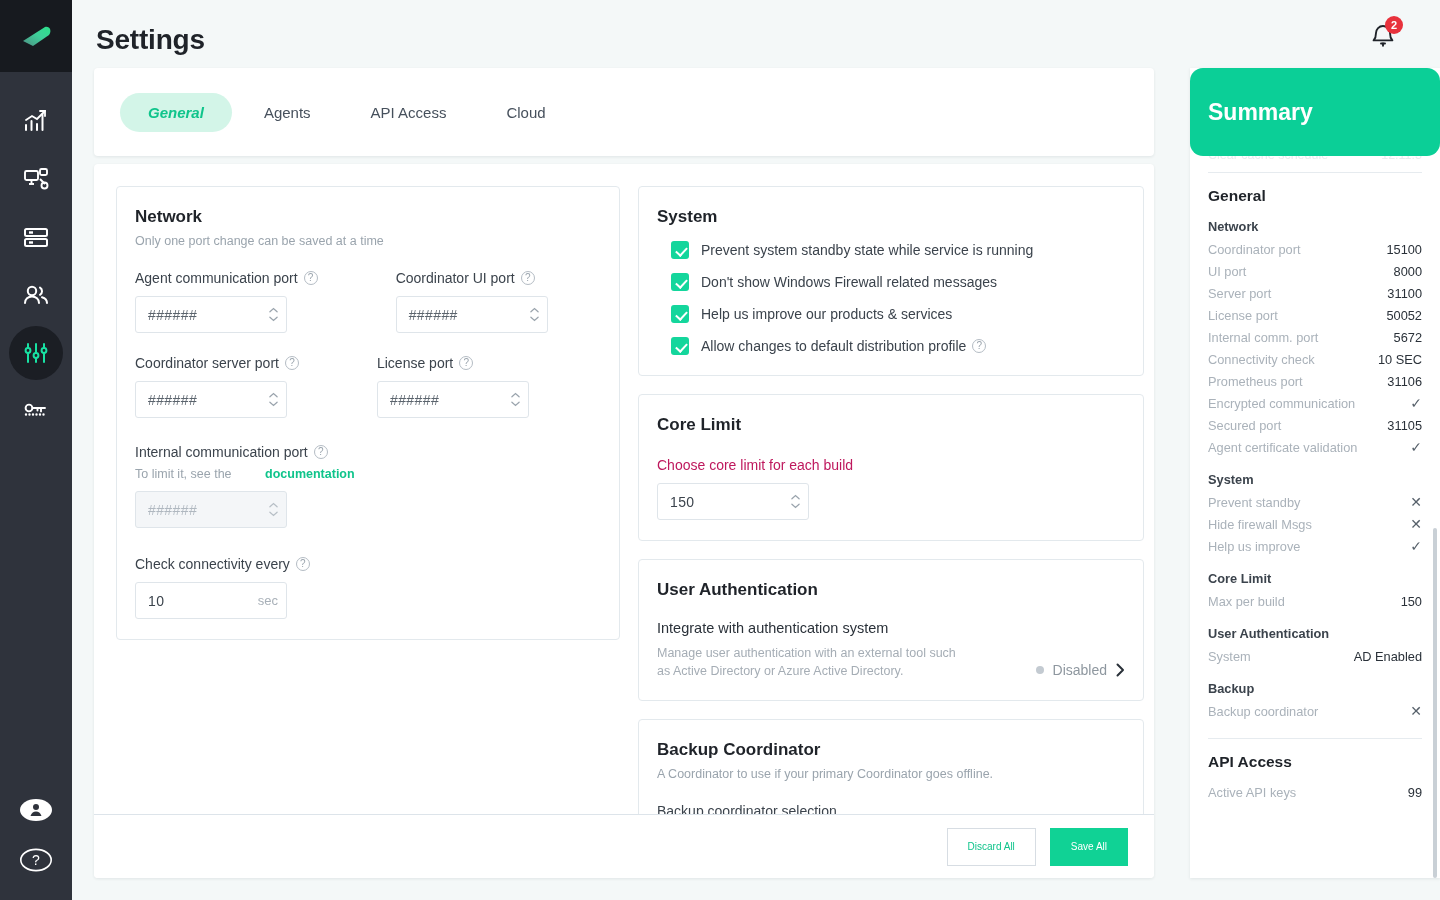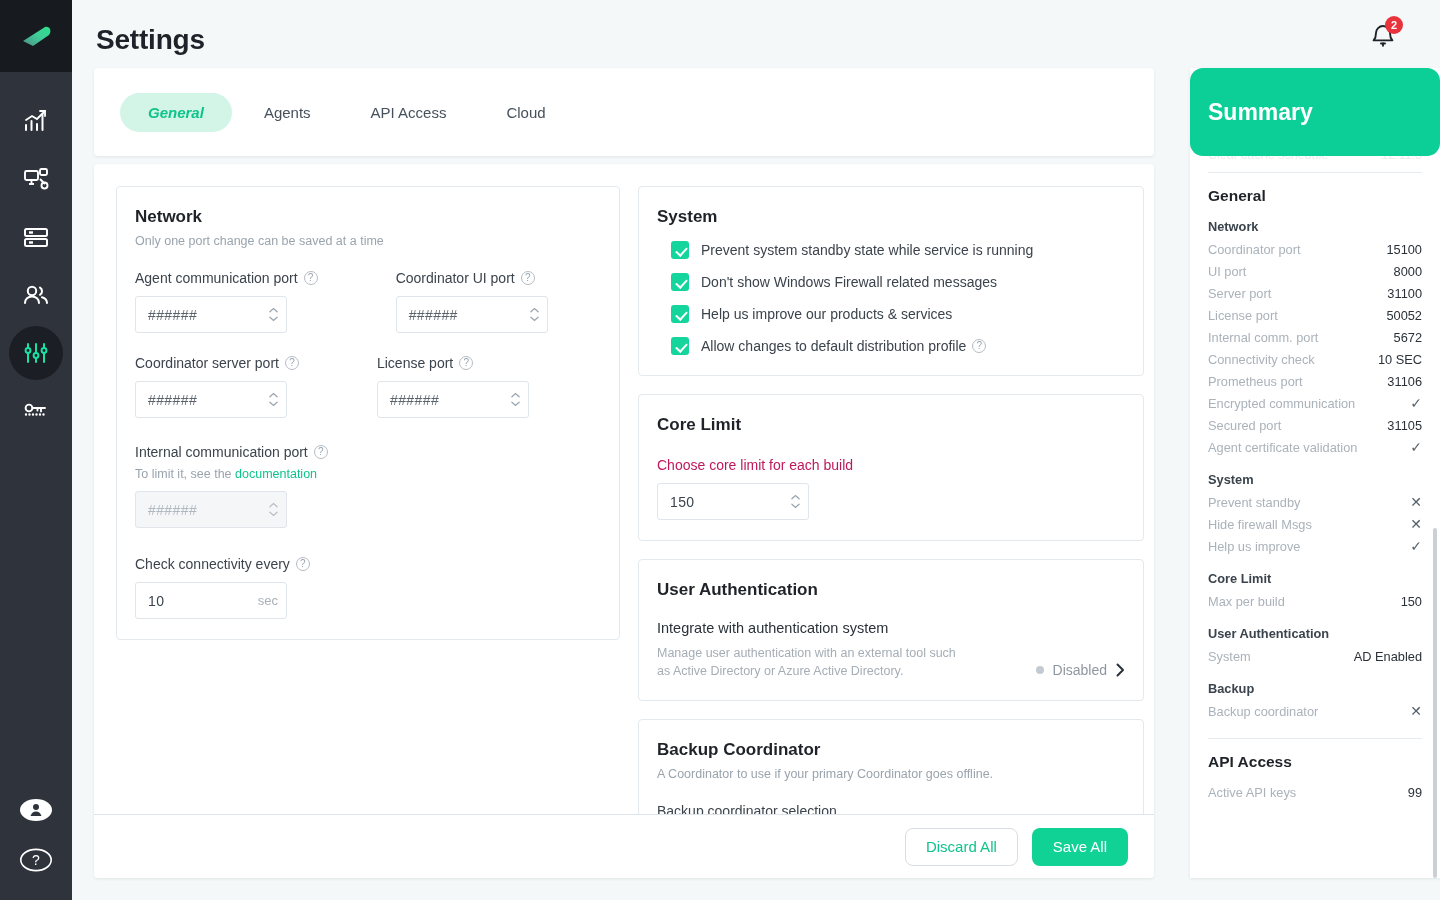--- a/index.html
+++ b/index.html
@@ -90,21 +90,21 @@
     font-size: 14px; color: #3b434c; cursor: text;
   }
   .numinput.disabled { background: #f4f6f8; color: #aab2ba; }
   .numinput .val { flex: 1; letter-spacing: 0.4px; }
   .numinput .val.ph { color: #5b646d; }
   .numinput.disabled .val.ph { color: #b0b8c0; }
   .suffix { color: #a8b0b8; font-size: 13px; }
   .spin { display: flex; flex-direction: column; gap: 3px; cursor: pointer; }
   .chev { width: 9px; height: 6px; display:block; }
 
-  .link { color: #0fc48b; font-weight: 400; text-decoration: none; cursor: pointer; }
+  .link { color: #0fc48b; font-weight: 700; text-decoration: none; cursor: pointer; margin-left: 30px; }
 
   .cbrow { display: flex; align-items: center; gap: 12px; margin-top: 14px; cursor: pointer; }
   .cbox {
     width: 18px; height: 18px; border-radius: 3px; border: 2px solid #0fd79b;
     background: #fff; flex-shrink: 0; position: relative;
   }
   .cbox.checked { background: #14d69c; border-color: #14d69c; }
   .cbox.checked::after {
     content: ""; position: absolute; left: 4.5px; top: 1.5px;
     width: 5px; height: 9px; border: solid #fff; border-width: 0 2px 2px 0;
@@ -118,21 +118,21 @@
   .status { display: flex; align-items: center; gap: 9px; cursor: pointer; padding-bottom: 2px; }
   .dot { width: 8px; height: 8px; border-radius: 4px; background: #c3cad1; }
   .status-txt { font-size: 14px; color: #8e979f; }
 
   .footer {
     position: absolute; left: 0; right: 0; bottom: 0; height: 64px;
     border-top: 1px solid #dde4ea; background: #fff;
     display: flex; align-items: center; justify-content: flex-end;
     gap: 14px; padding-right: 26px;
   }
-  .btn { height: 38px; padding: 0 20px; border-radius: 8px; font-size: 15px; cursor: pointer; border: 1px solid transparent; display: flex; align-items: center; }
+  .btn { height: 38px; padding: 0 20px; border-radius: 0; font-size: 10px; cursor: pointer; border: 1px solid transparent; display: flex; align-items: center; }
   .btn-ghost { background: #fff; border-color: #d7dde3; color: #0fc48b; }
   .btn-primary { background: #10d295; color: #fff; }
 
   
   .summary {
     position: absolute; right: 0; top: 68px;
     width: 250px; height: 810px; background: #fff;
     box-shadow: 0 1px 3px rgba(20,40,60,0.09);
     overflow: hidden;
   }

